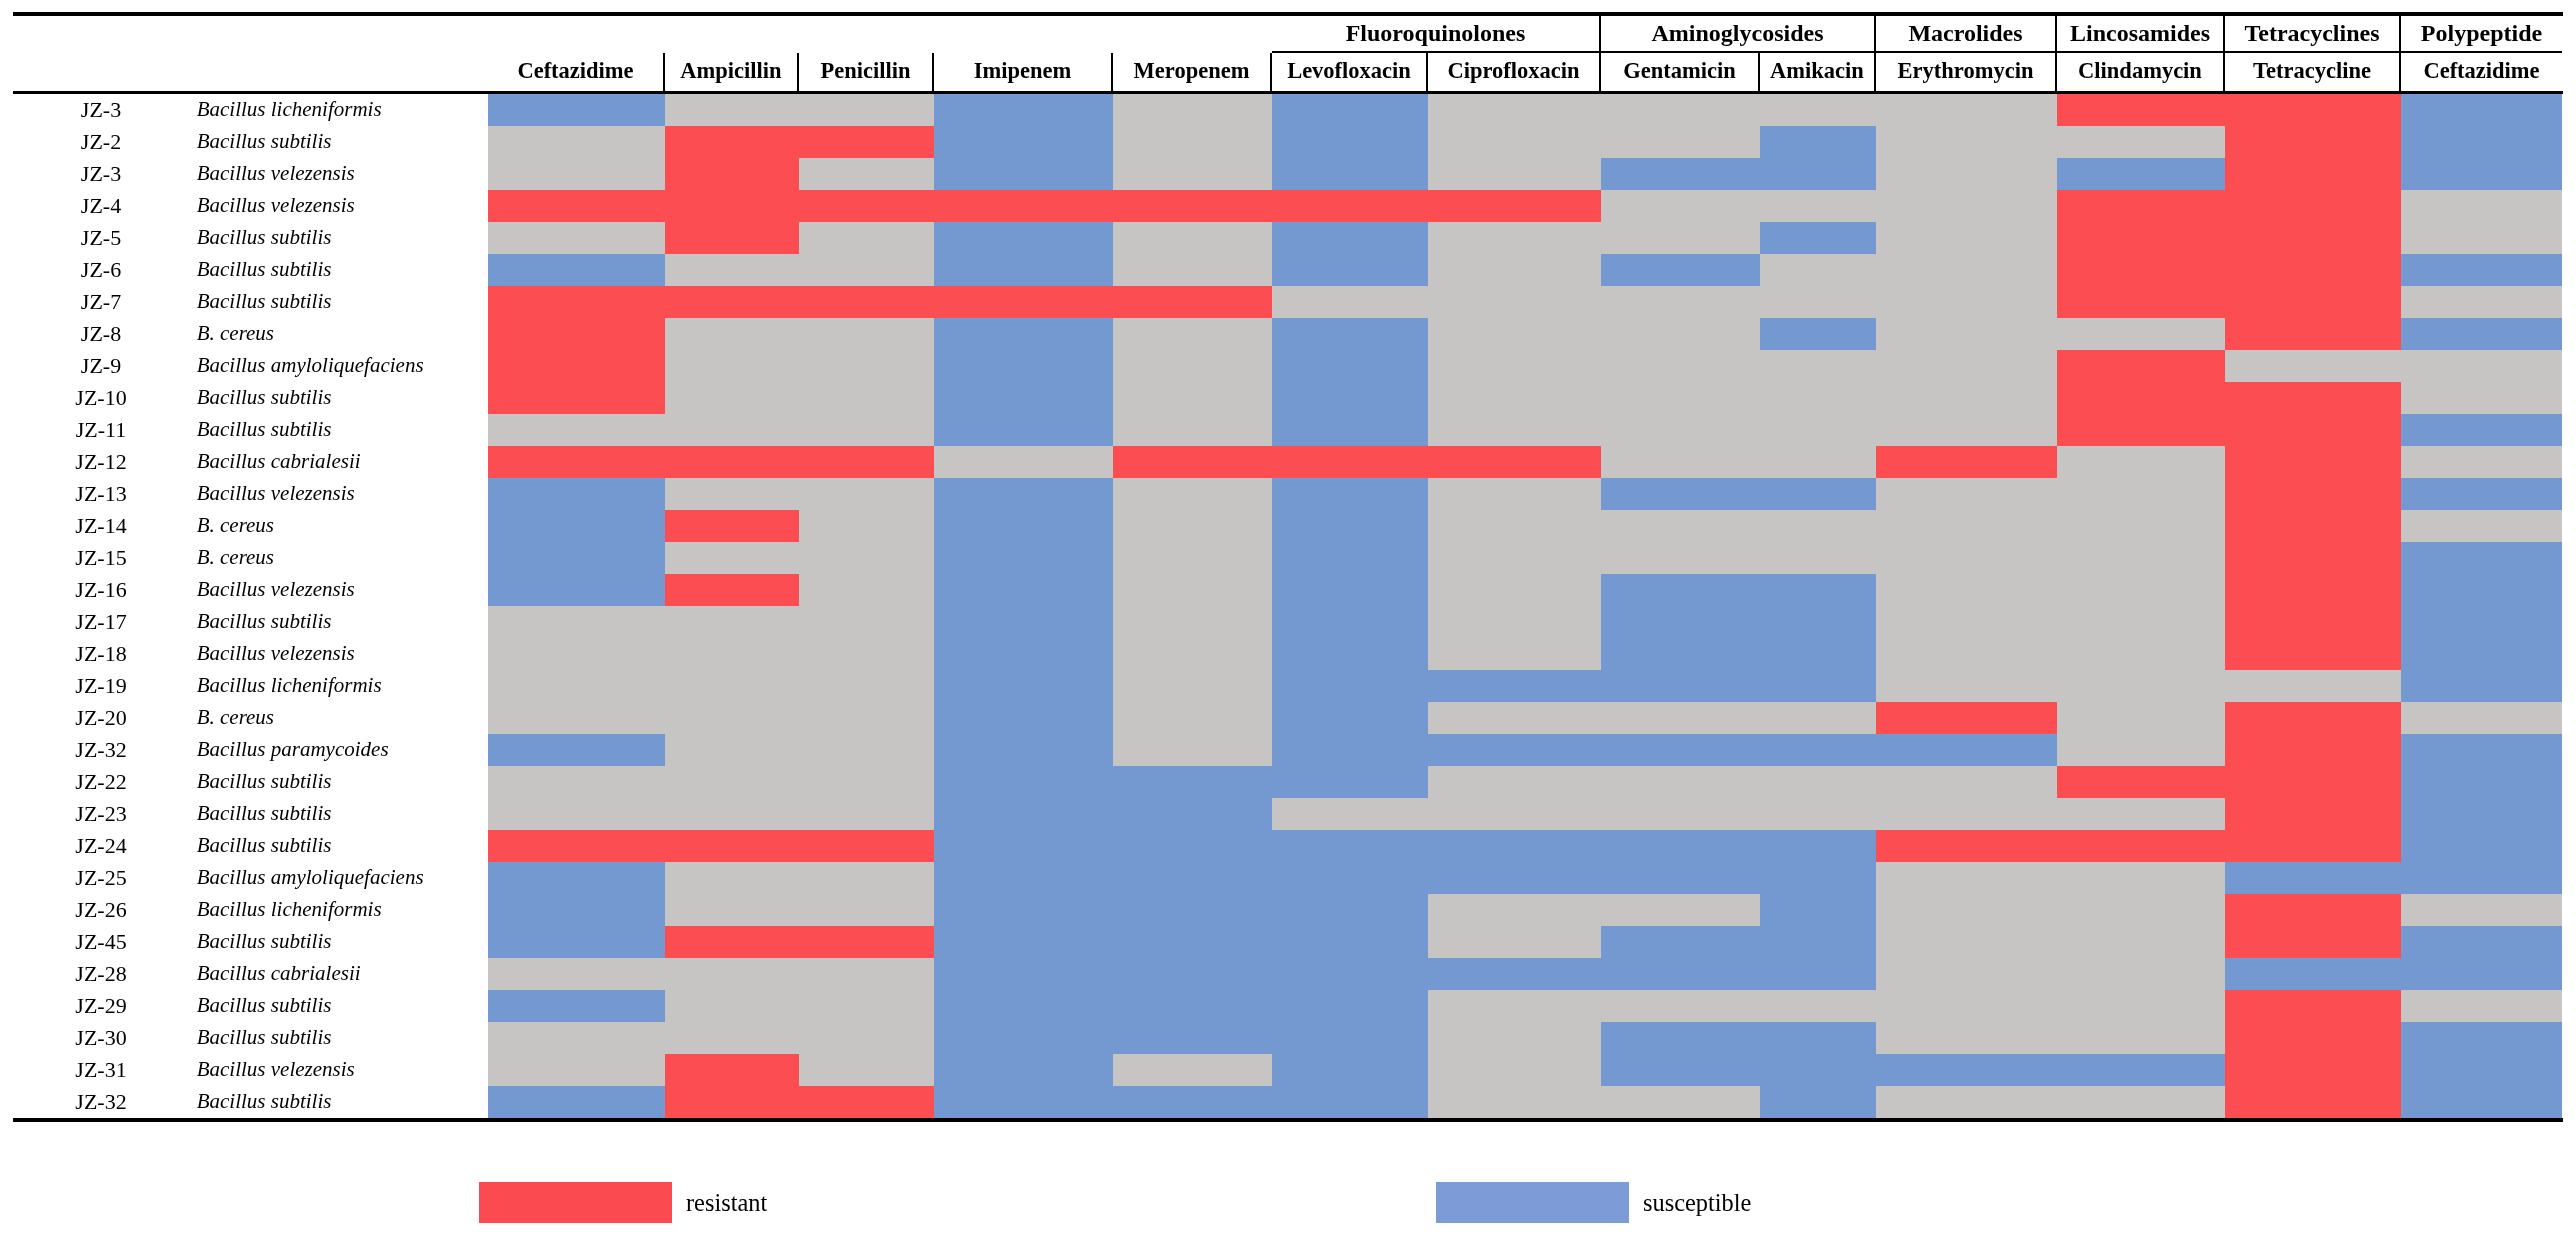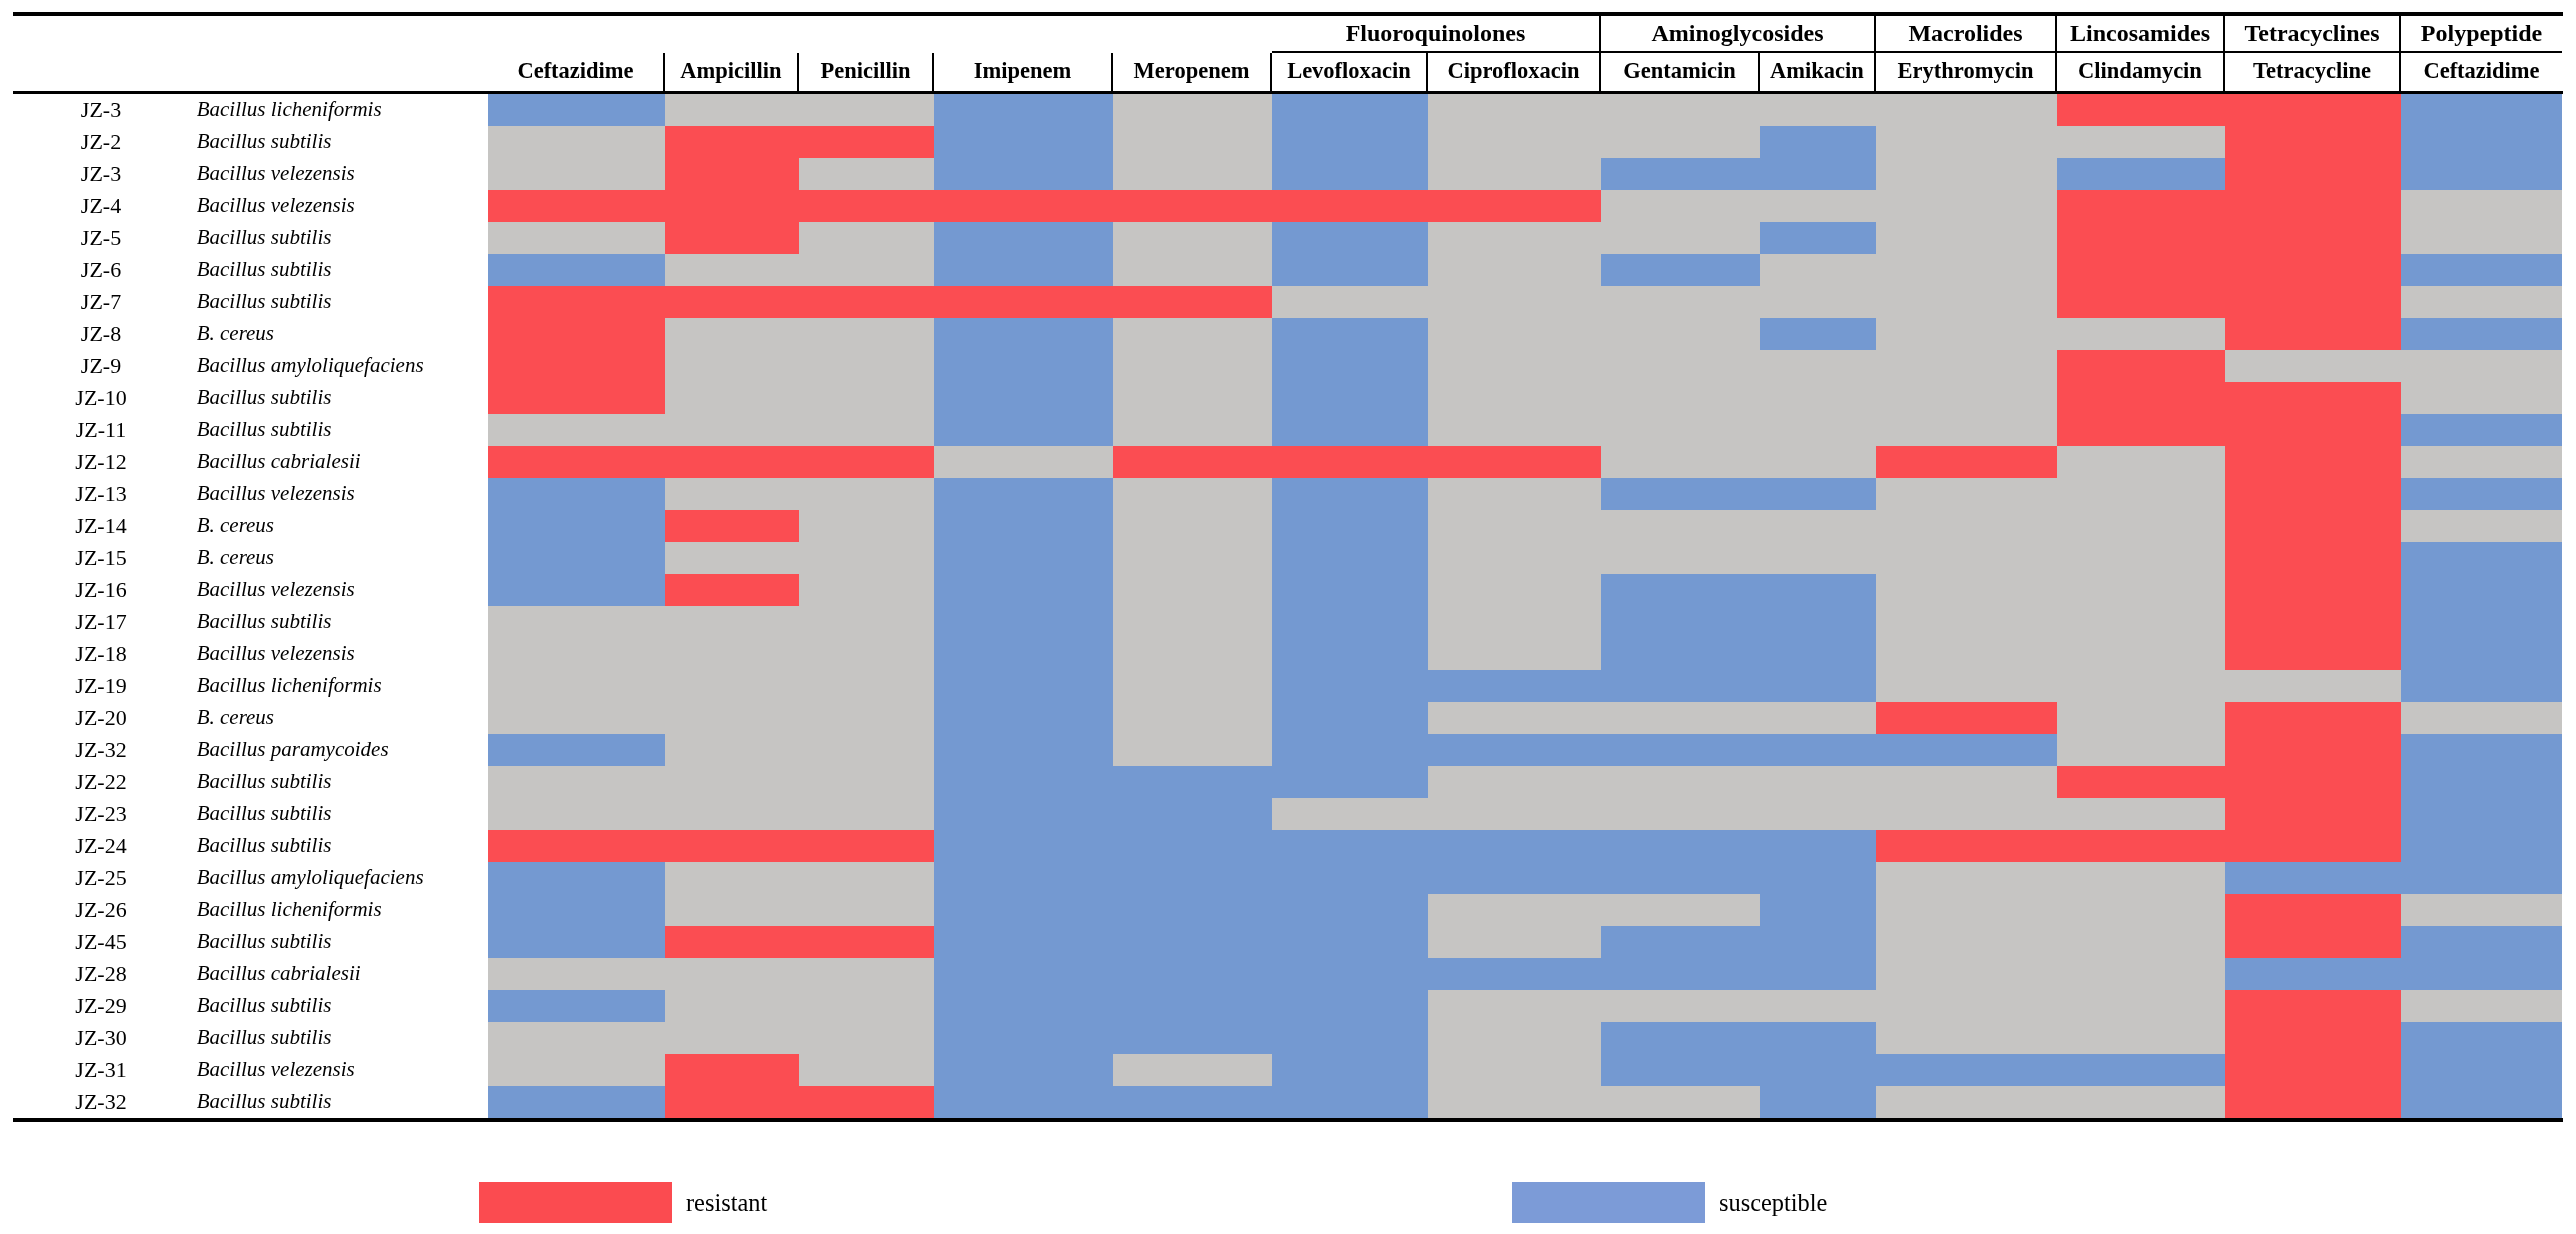--- a/index.html
+++ b/index.html
@@ -608,19 +608,19 @@
         </div>
       </div>
 
     <div class="bbar"></div>
   </div>
 
   <div class="legend-item" style="left:479px">
     <span class="lg-swatch" style="background: rgb(251, 75, 80);"></span>
     <span class="lg-label">resistant</span>
   </div>
-  <div class="legend-item" style="left:1512px">
+  <div class="legend-item" style="left:1436px">
     <span class="lg-swatch" style="background: rgb(124, 155, 215);"></span>
     <span class="lg-label">susceptible</span>
   </div>
 
 </div>
 
 
 </body></html>

